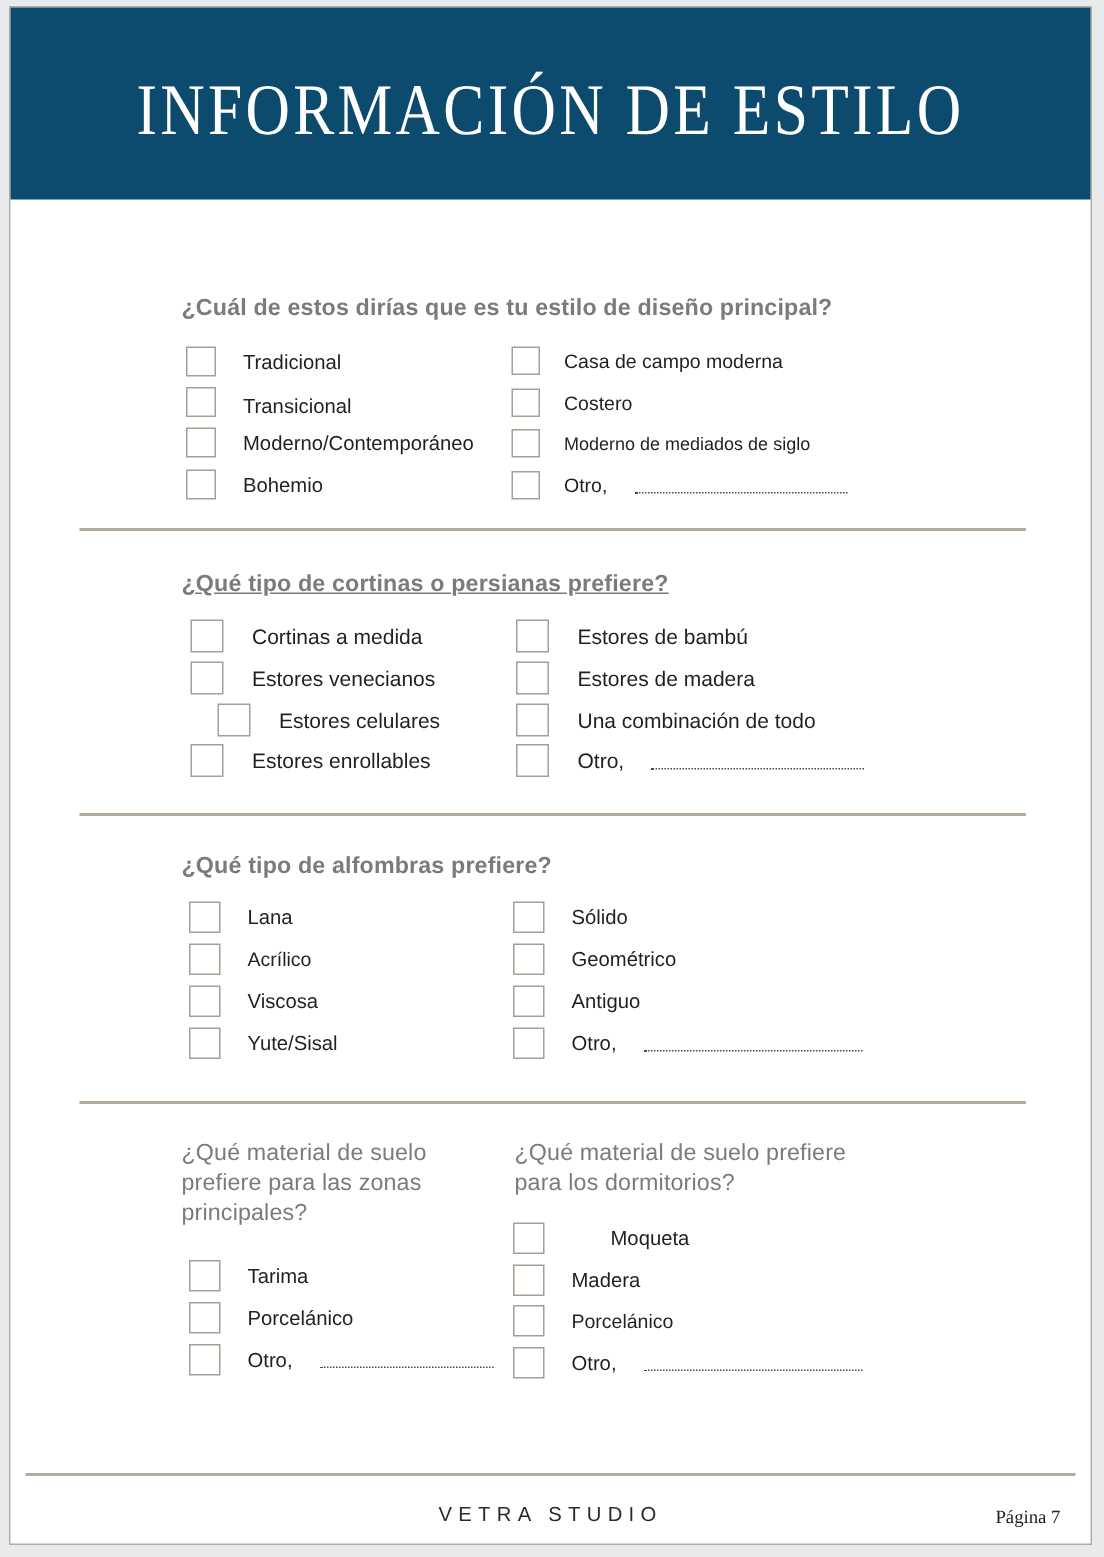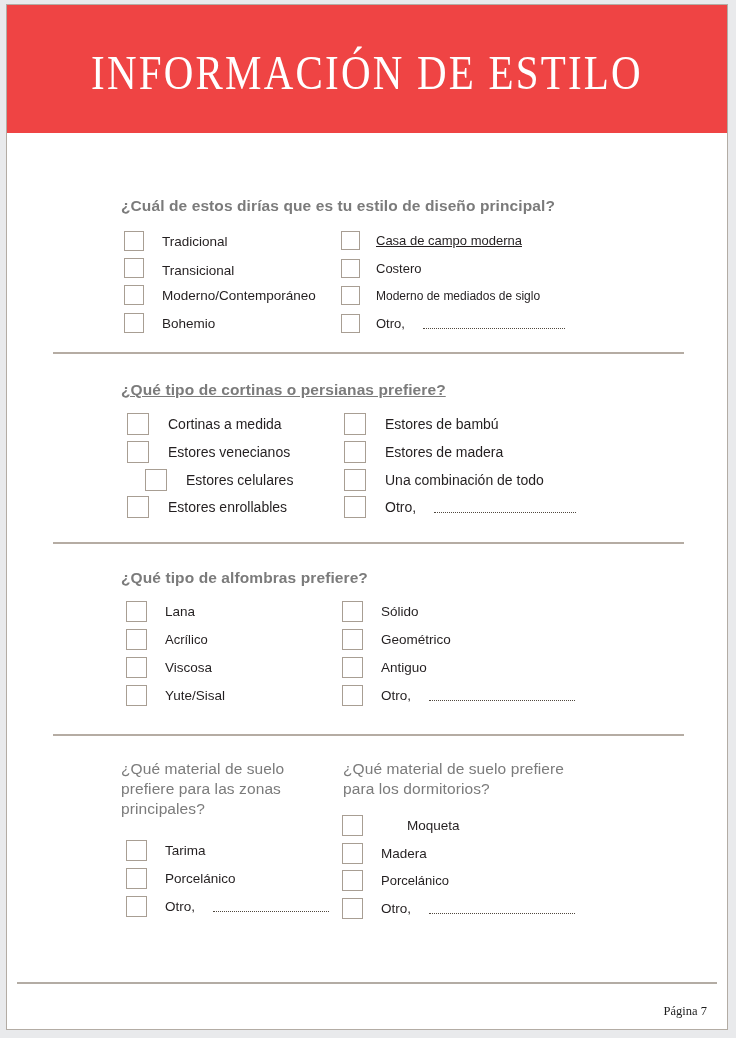--- a/index.html
+++ b/index.html
@@ -25,21 +25,21 @@
     box-sizing: border-box;
   }
 
   
   .header-band {
     position: absolute;
     left: 0;
     top: 0;
     width: 100%;
     height: 128px;
-    background: #ef4444;
+    background: #0c4a6e;
   }
   .header-title {
     position: absolute;
     left: 0;
     right: 0;
     top: 44px;
     text-align: center;
     color: #ffffff;
     font-family: "Liberation Serif", serif;
     font-size: 41px;
@@ -162,21 +162,21 @@
         <span class="cbox" style="width:20px;height:20px;"></span>
         <span class="opt-label" style="margin-left:18px;font-size:13.5px;">Moderno/Contemporáneo</span>
       </div>
       <div class="opt" style="left:117px; top:180px;">
         <span class="cbox" style="width:20px;height:20px;"></span>
         <span class="opt-label" style="margin-left:18px;font-size:13.5px;">Bohemio</span>
       </div>
 
       <div class="opt" style="left:334px; top:98px;">
         <span class="cbox" style="width:19px;height:19px;"></span>
-        <span class="opt-label" style="margin-left:16px;font-size:13px;text-decoration:underline;">Casa de campo moderna</span>
+        <span class="opt-label" style="margin-left:16px;font-size:13px;">Casa de campo moderna</span>
       </div>
       <div class="opt" style="left:334px; top:126px;">
         <span class="cbox" style="width:19px;height:19px;"></span>
         <span class="opt-label" style="margin-left:16px;font-size:13px;">Costero</span>
       </div>
       <div class="opt" style="left:334px; top:153px;">
         <span class="cbox" style="width:19px;height:19px;"></span>
         <span class="opt-label" style="margin-left:16px;font-size:12px;">Moderno de mediados de siglo</span>
       </div>
       <div class="opt" style="left:334px; top:181px;">
@@ -303,15 +303,16 @@
       <div class="opt" style="left:335px; top:765px;">
         <span class="cbox" style="width:21px;height:21px;"></span>
         <span class="opt-label" style="margin-left:18px;font-size:13.5px;">Otro,</span>
         <span class="dots" style="width:146px;margin-left:18px;margin-top:9px;"></span>
       </div>
     </div>
 
   </div>
 
   <div class="footer-rule"></div>
+  <div class="footer-brand">VETRA STUDIO</div>
   <div class="footer-page">Página 7</div>
 
 </div>
 
 </body></html>

